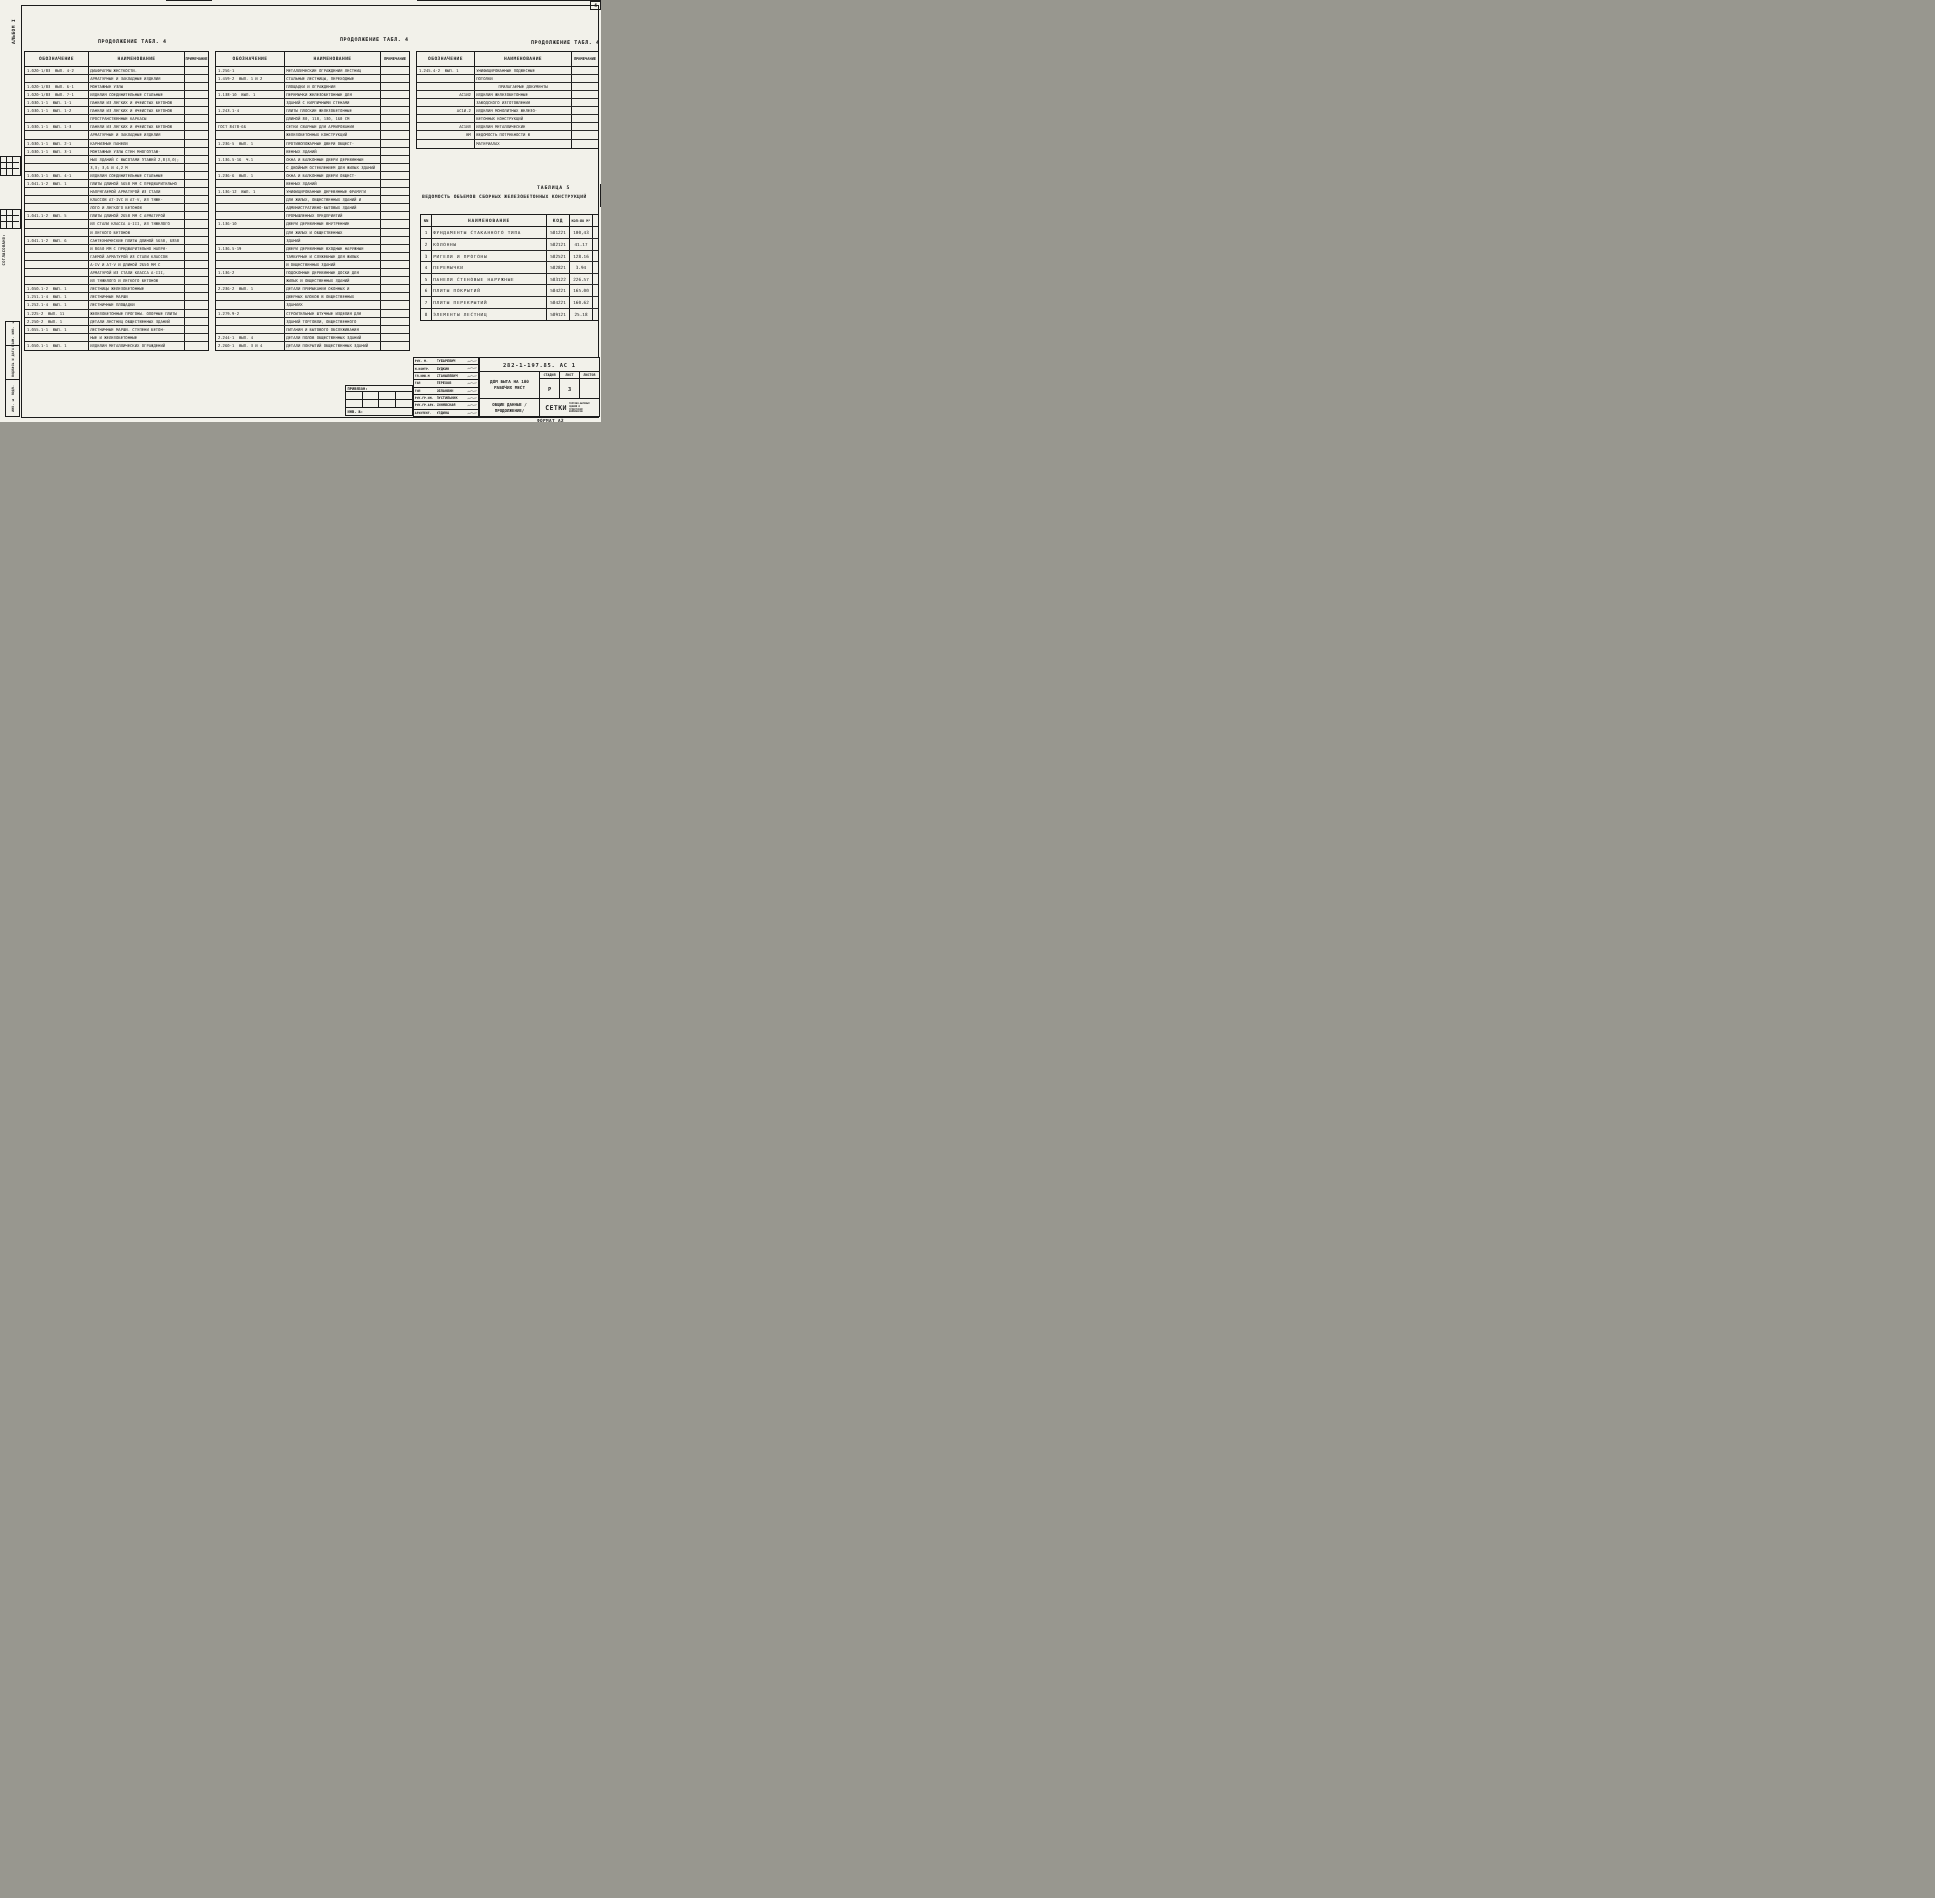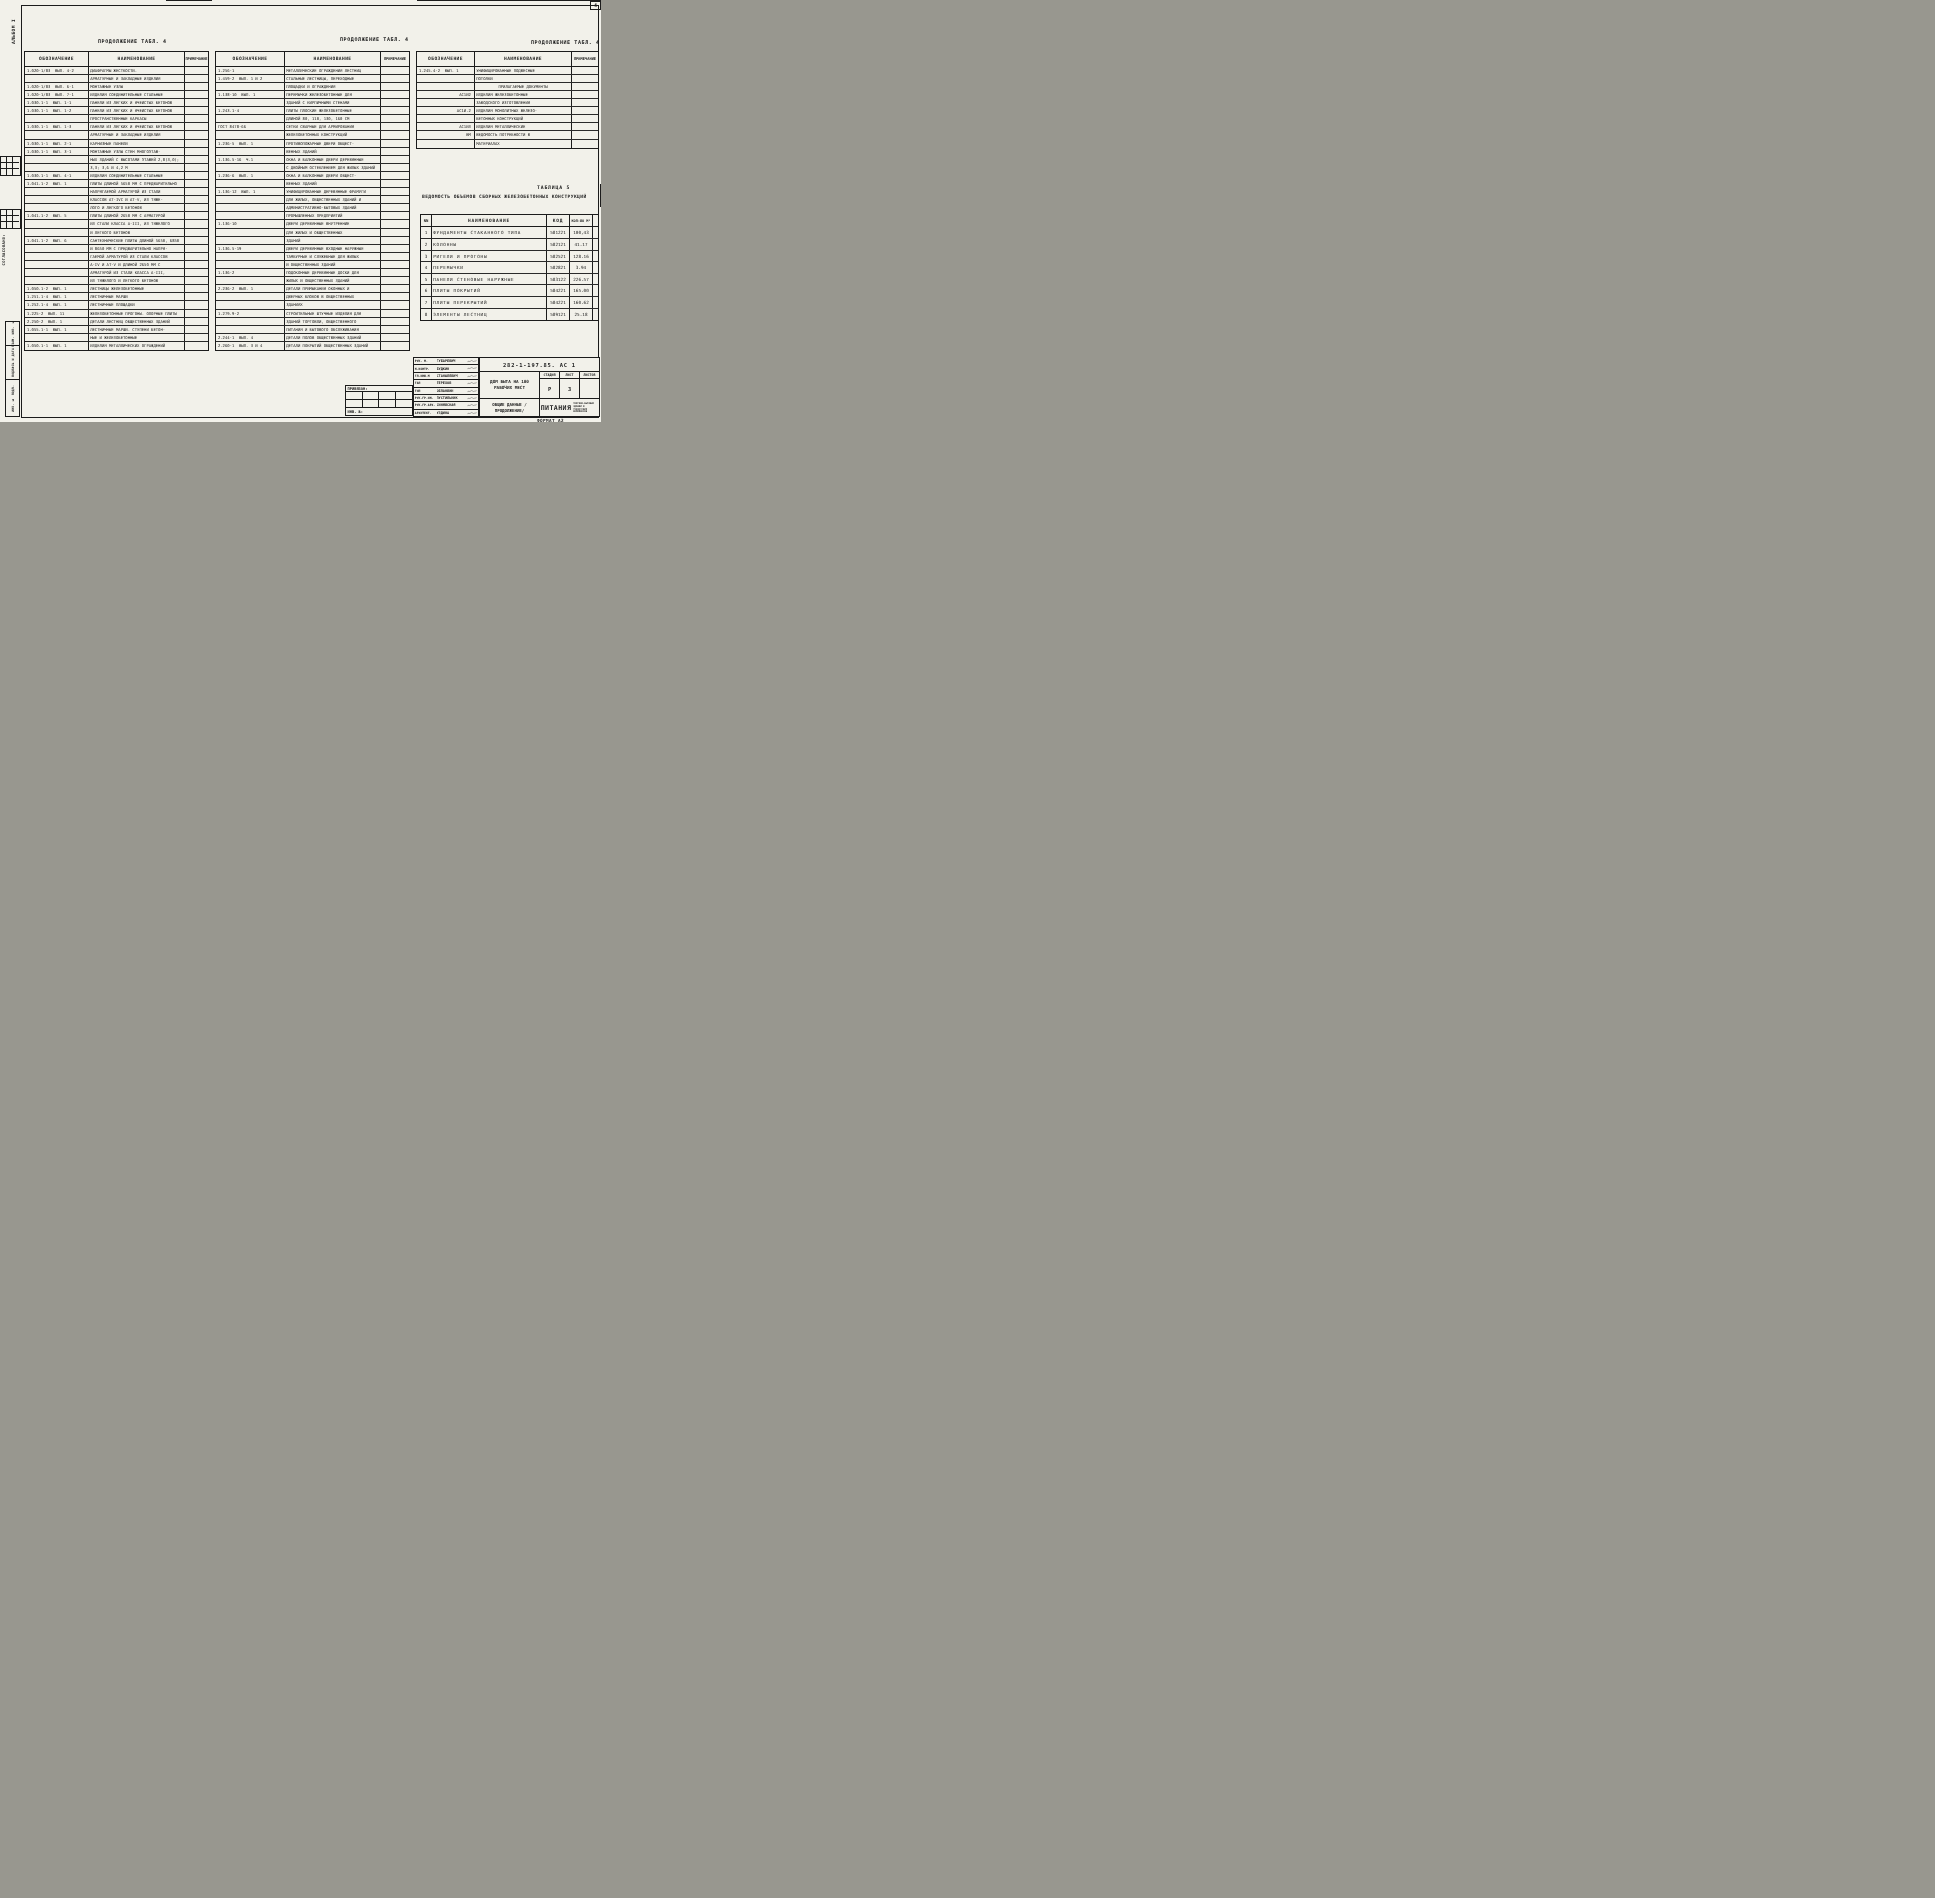--- a/index.html
+++ b/index.html
@@ -745,21 +745,21 @@
           <div class="svals">
             <div>Р</div>
             <div>3</div>
             <div></div>
           </div>
         </div>
       </div>
       <div class="botrow">
         <div class="sheettitle">ОБЩИЕ ДАННЫЕ /ПРОДОЛЖЕНИЕ/</div>
         <div class="orgbox">
-          <span class="orgname">ПИТАНИЯ</span>
+          <span class="orgname">СЕТКИ</span>
           <span class="orgsub">ТОРГОВО-БЫТОВЫХ ЗДАНИЙ И ТУРИСТСКИХ КОМПЛЕКСОВ</span>
         </div>
       </div>
     </div>
   </div>
 
   <div class="formatlbl">ФОРМАТ А2</div>
 
 </div>
 

